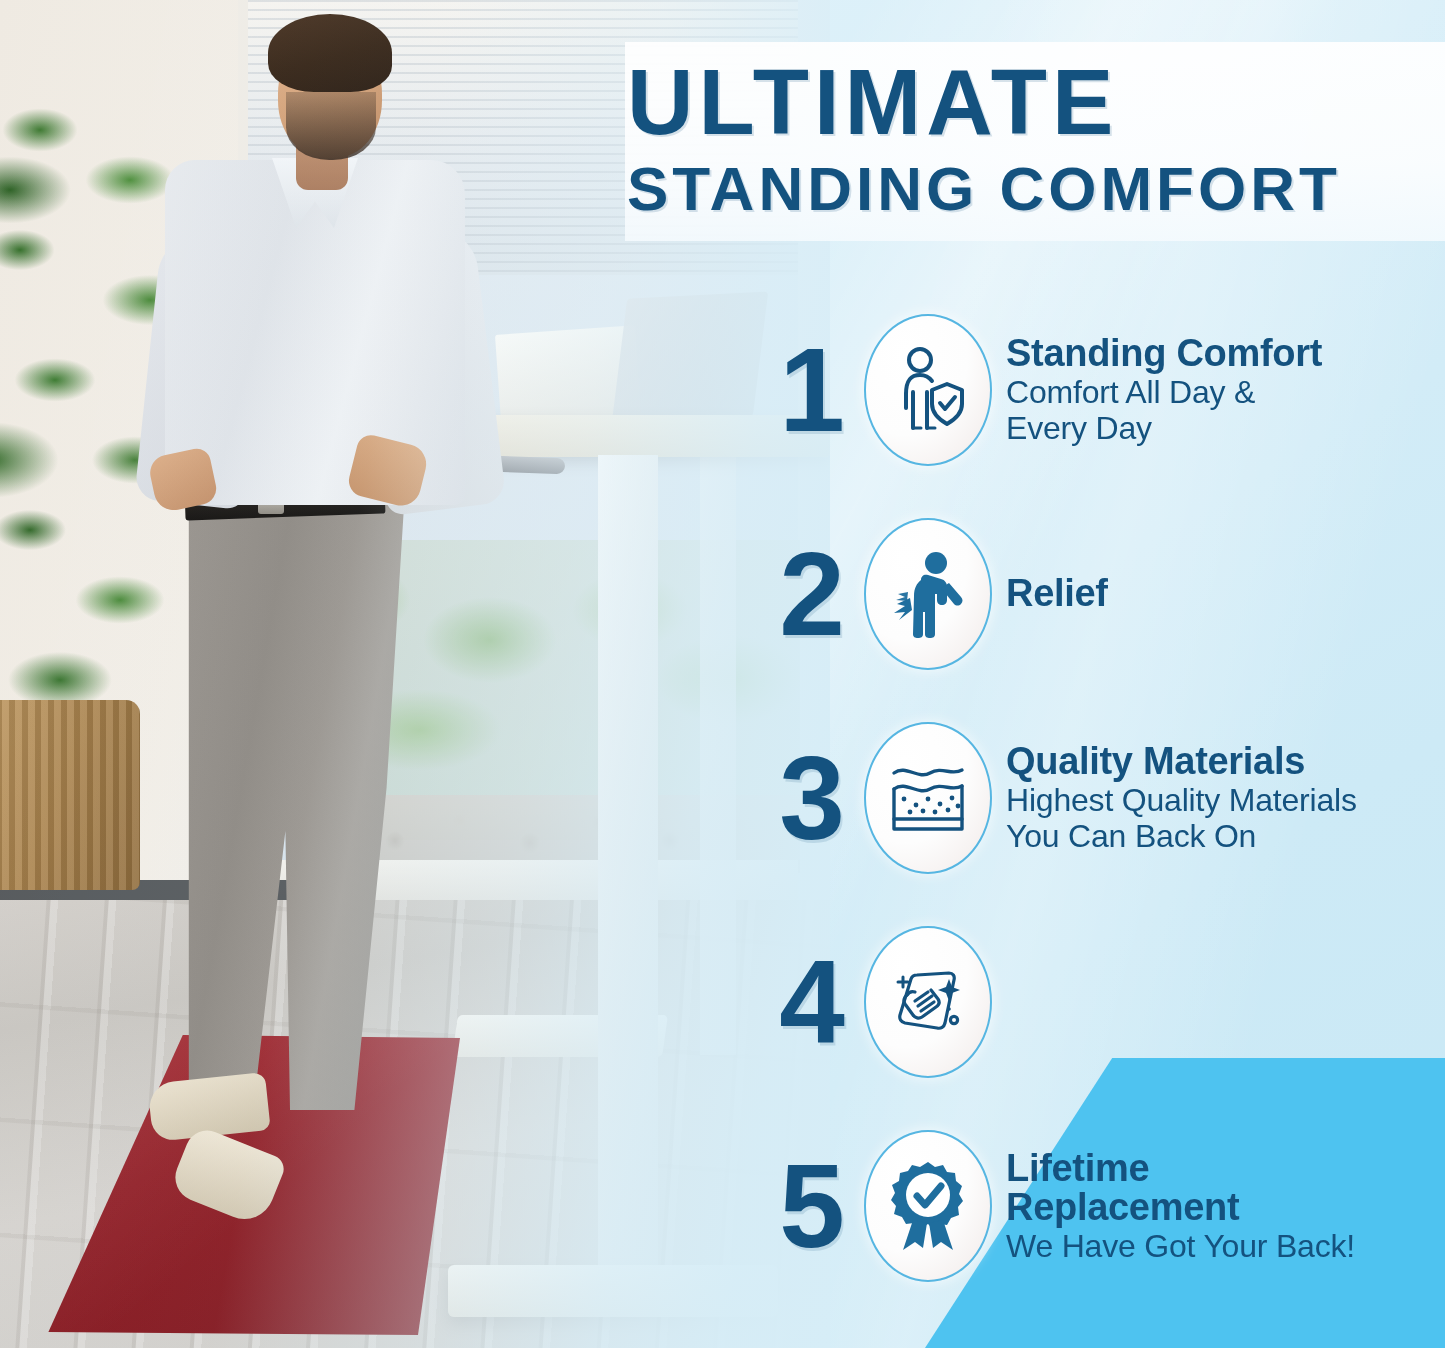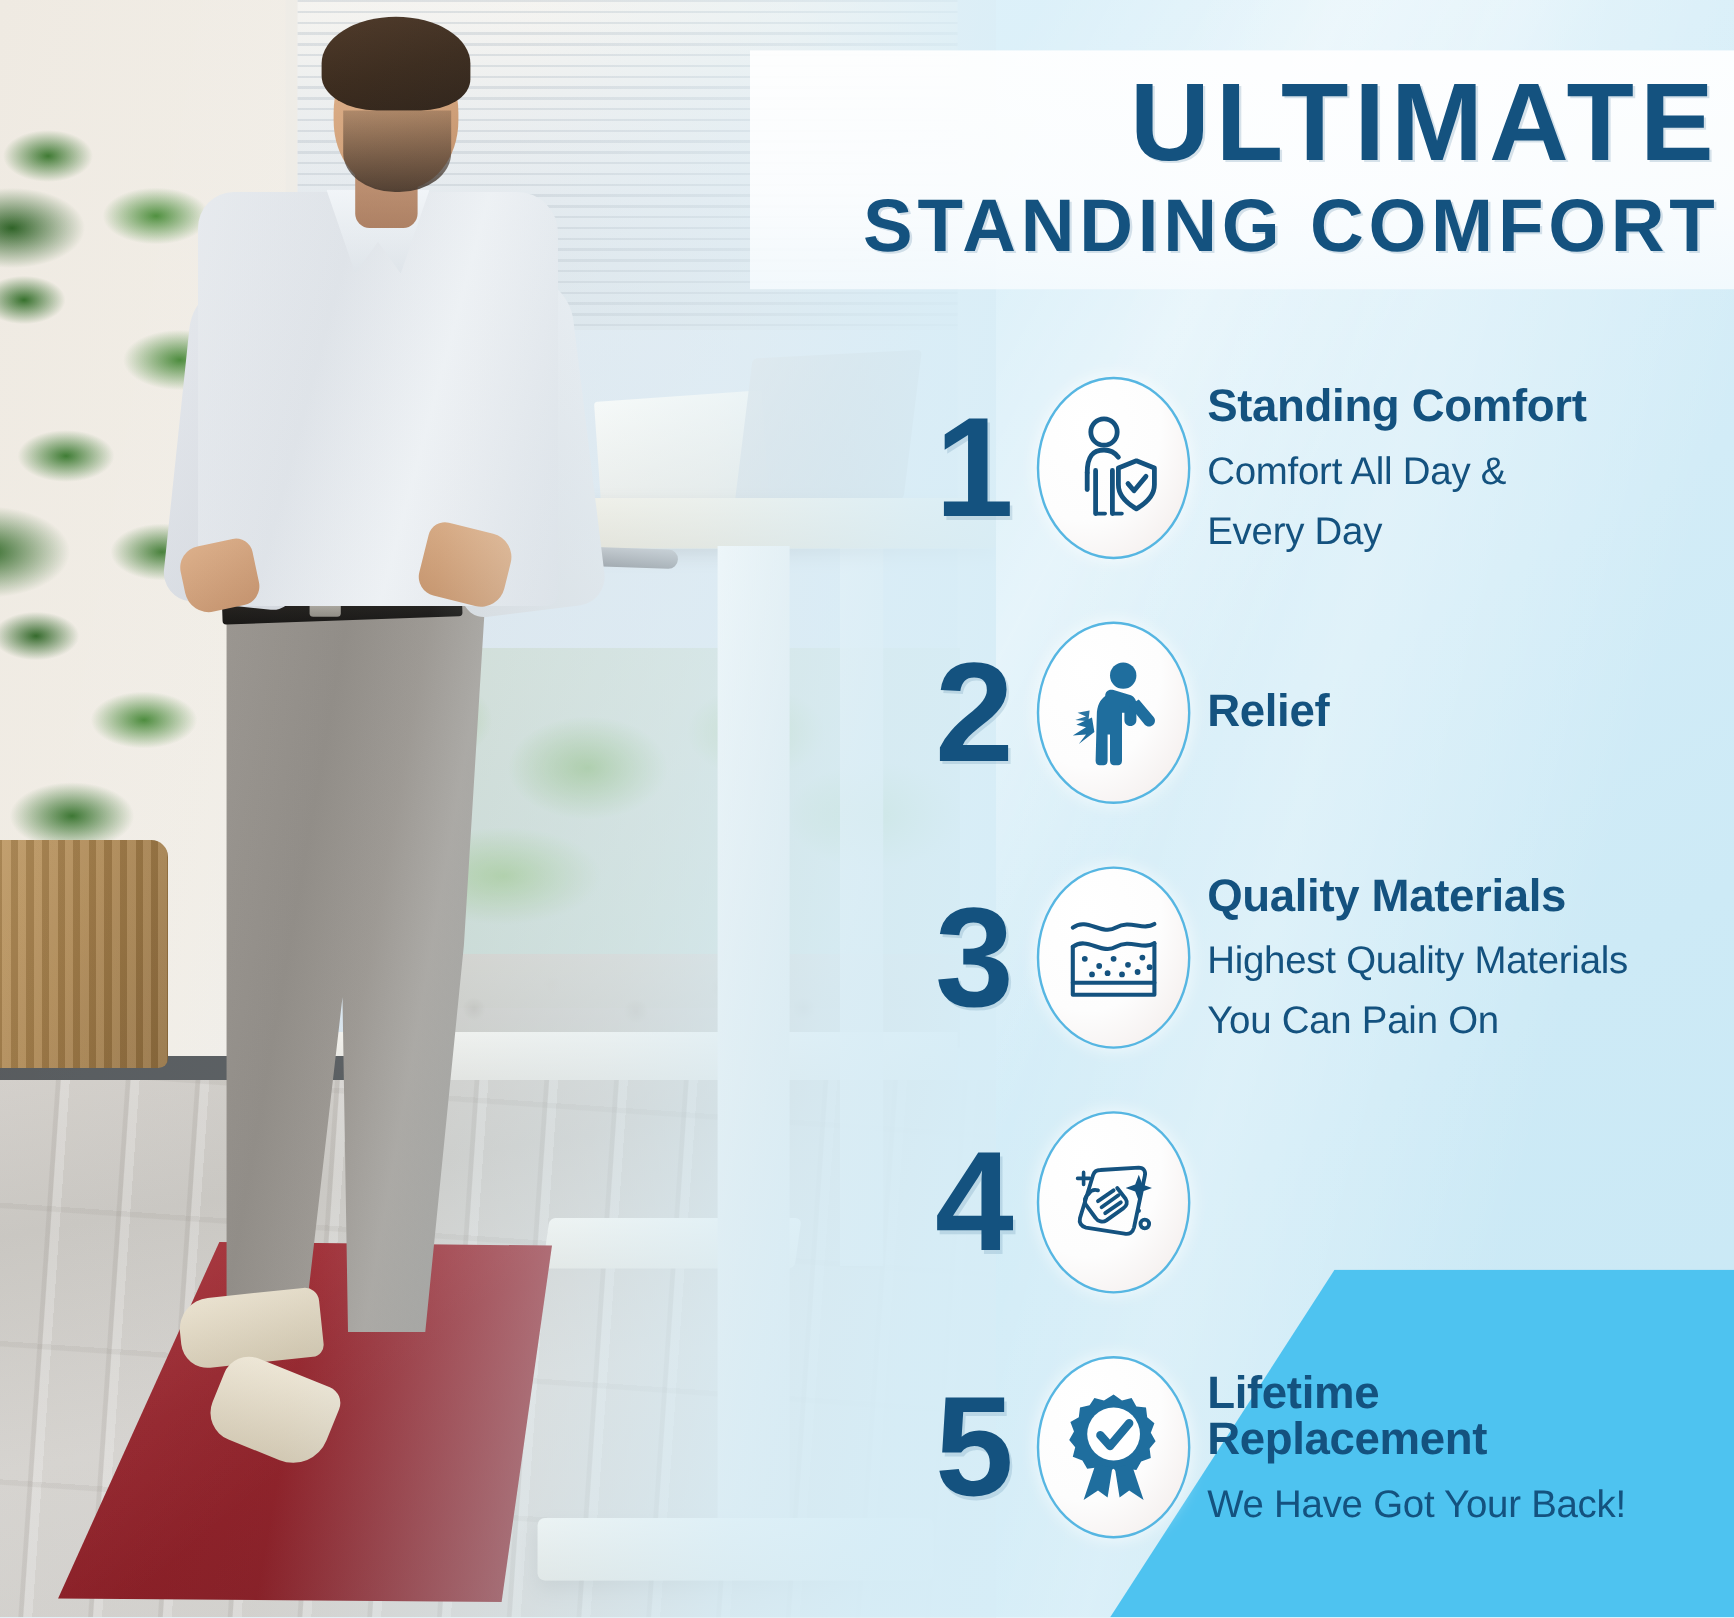--- a/index.html
+++ b/index.html
@@ -324,23 +324,23 @@
         rgba(214,237,247,0.97) 90%,
         #d6edf7 100%);
   }
 
   
   .title-banner{
     position:absolute;
     left: 625px;
     top: 42px;
     width: 820px;
-    padding: 14px 12px 18px 32px;
+    padding: 14px 12px 18px 2px;
     background: linear-gradient(180deg, rgba(255,255,255,.93) 0%, rgba(253,254,255,.90) 60%, rgba(246,251,254,.86) 100%);
-    text-align:right;
+    text-align:left;
   }
   .title-line1{
     color:#14527f;
     font-size: 92px;
     font-weight: 700;
     letter-spacing: 5px;
     line-height: 1.0;
     white-space:nowrap;
     text-shadow: 2px 2px 0 rgba(20,82,127,.16);
   }
@@ -401,21 +401,21 @@
     font-weight: 700;
     line-height: 1.04;
     letter-spacing:-0.3px;
   }
   .f-sub{
     color:#14527f;
     font-size: 32px;
     font-weight: 400;
     line-height: 1.06;
     letter-spacing:-0.2px;
-    margin-top: 16px;
+    margin-top: 2px;
   }
 </style>
 </head>
 <body>
 
 <div class="poster">
 
   <div class="panel-bg"></div>
   <div class="panel-sheen"></div>
   <div class="panel-sheen2"></div>
@@ -530,21 +530,21 @@
             <circle cx="35" cy="52" r="2.4"></circle>
               <circle cx="47" cy="53" r="2.4"></circle>
             <circle cx="60" cy="51" r="2.4"></circle>
               <circle cx="70" cy="47" r="2.4"></circle>
           </g>
         </svg>
       </div>
       <div class="f-text">
         <div class="f-title">Quality Materials</div>
         <div class="f-sub">Highest Quality Materials</div>
-        <div class="f-sub">You Can Pain On</div>
+        <div class="f-sub">You Can Back On</div>
       </div>
     </div>
 
     <div class="feature">
       <div class="f-num">4</div>
       <div class="f-icon">
         <svg width="82" height="82" viewBox="0 0 82 82" fill="none" stroke="#14527f" stroke-width="3.2" stroke-linecap="round" stroke-linejoin="round">
           <path d="M30 14 L62 12 C66 12 68 15 67 19 L58 62 C57 66 54 68 50 67 L18 62 C14 61 12 58 13 54 L24 18 C25 15 27 14 30 14 Z"></path>
           <path d="M20 34 C17 36 16 40 18 43 L26 54 C28 57 32 58 35 56 L49 46
                    C52 44 53 41 51 38 L44 29"></path>

